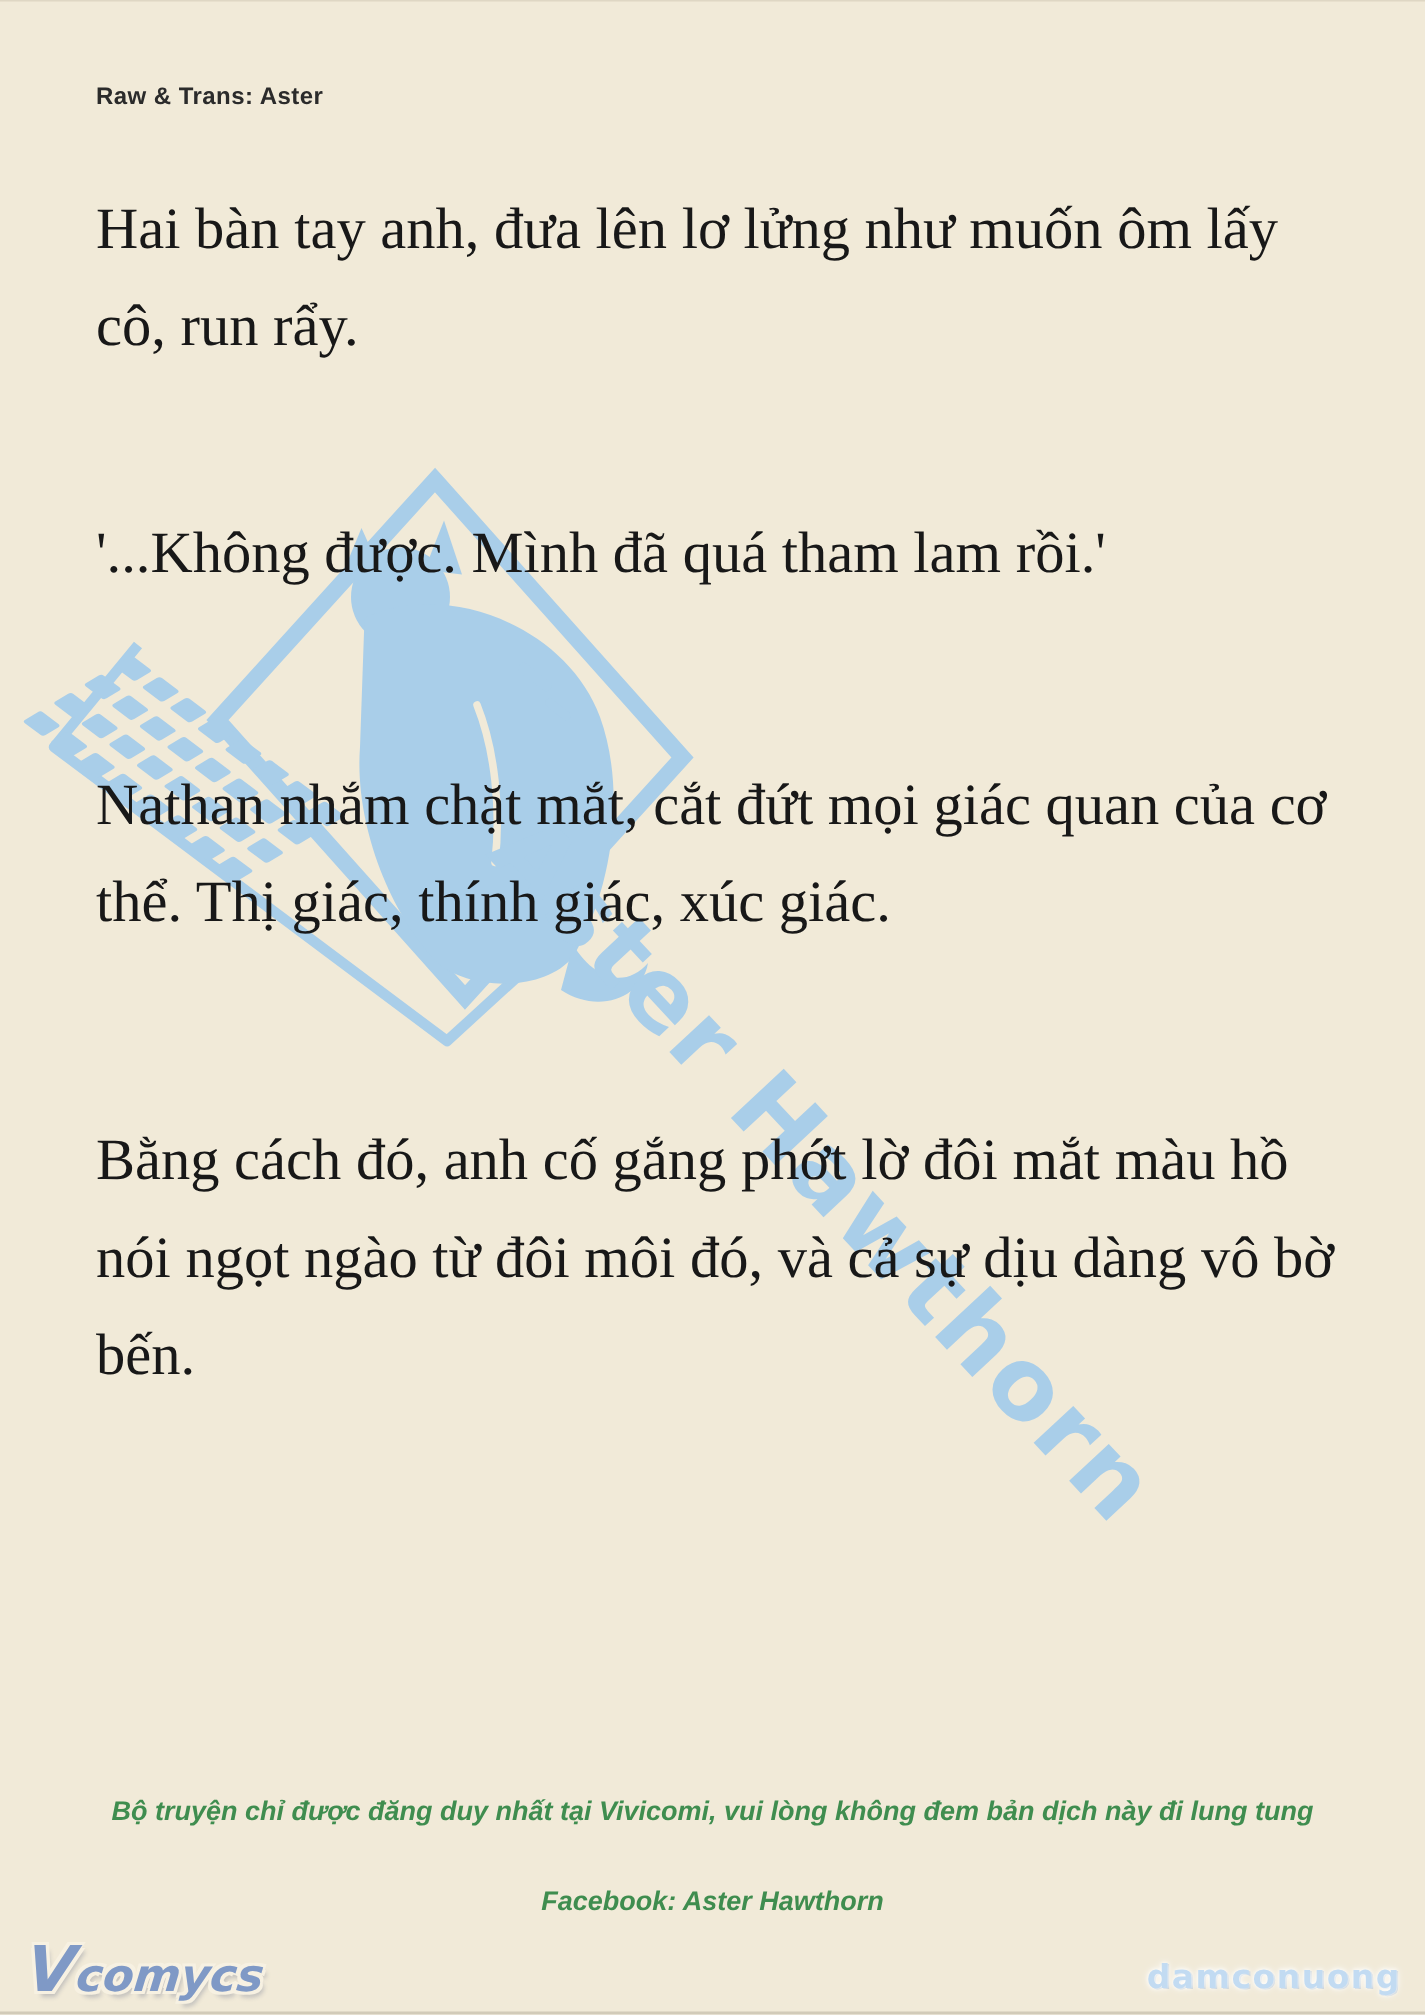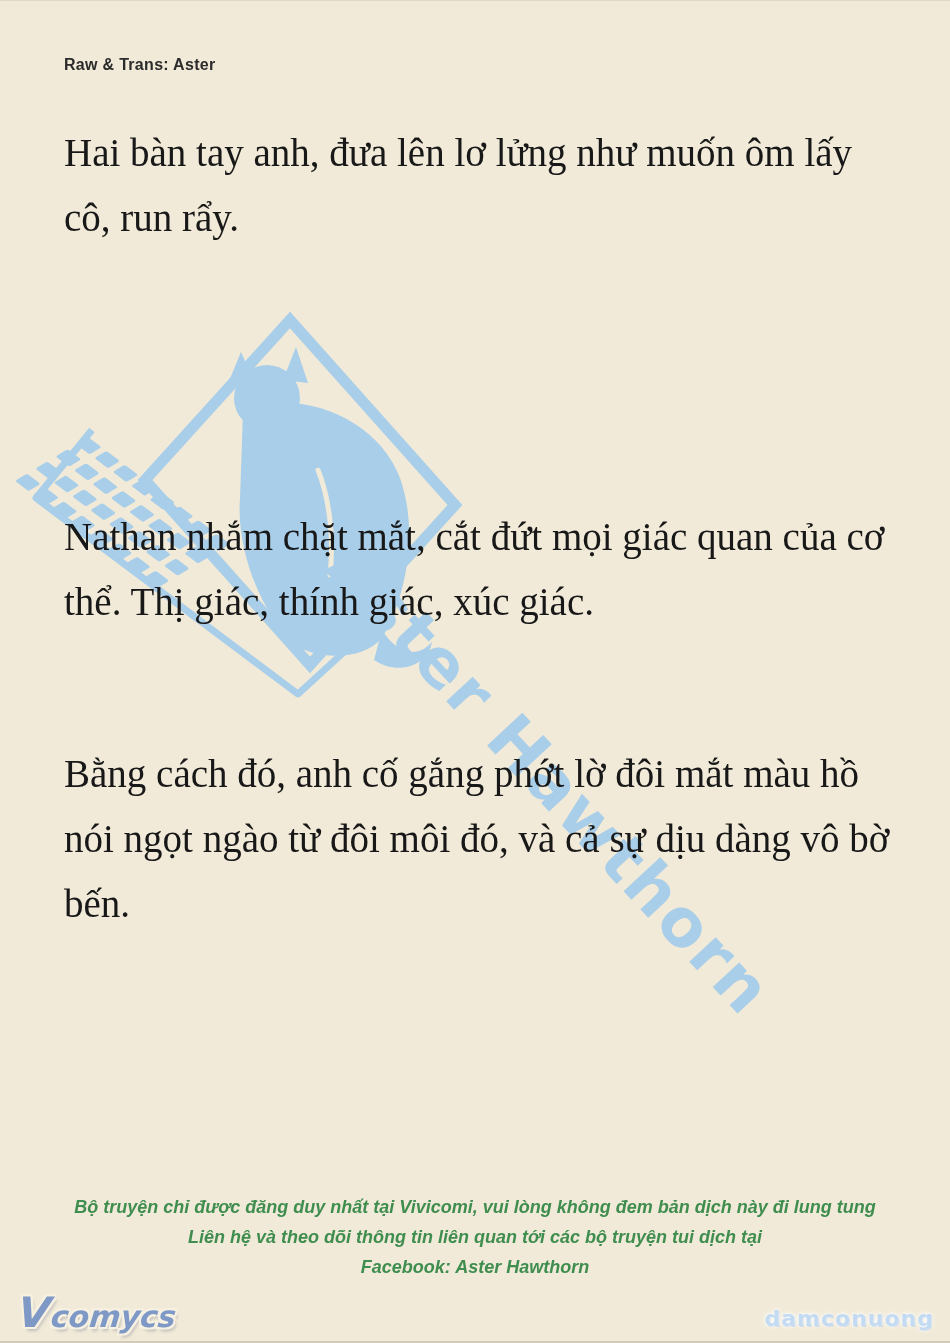--- a/index.html
+++ b/index.html
@@ -107,33 +107,35 @@
 
   <div class="wm-text">Aster Hawthorn</div>
 
   <div class="credit">Raw &amp; Trans: Aster</div>
 
   <div class="story">
     <p class="para p1">
       <span class="line">Hai bàn tay anh, đưa lên lơ lửng như muốn ôm lấy</span>
       <span class="line">cô, run rẩy.</span>
     </p>
+    <p class="para p2">
+      <span class="line">'...Không được. Mình đã quá tham lam rồi.'</span>
+    </p>
     <p class="para p3">
       <span class="line">Nathan nhắm chặt mắt, cắt đứt mọi giác quan của cơ</span>
       <span class="line">thể. Thị giác, thính giác, xúc giác.</span>
     </p>
     <p class="para p4">
       <span class="line">Bằng cách đó, anh cố gắng phớt lờ đôi mắt màu hồ</span>
       <span class="line">nói ngọt ngào từ đôi môi đó, và cả sự dịu dàng vô bờ</span>
       <span class="line">bến.</span>
     </p>
   </div>
 
   <div class="footer-line f1">Bộ truyện chỉ được đăng duy nhất tại Vivicomi, vui lòng không đem bản dịch này đi lung tung</div>
-  <div class="footer-line f2">Liên hệ và theo dõi thông tin liên quan tới các bộ truyện tui dịch tại</div>
   <div class="footer-line f3">Facebook: Aster Hawthorn</div>
 
   <div class="vcomycs">
     <span class="v">V</span><span class="rest">comycs</span>
   </div>
 
   <div class="damconuong">damconuong</div>
 
 </div>
 

